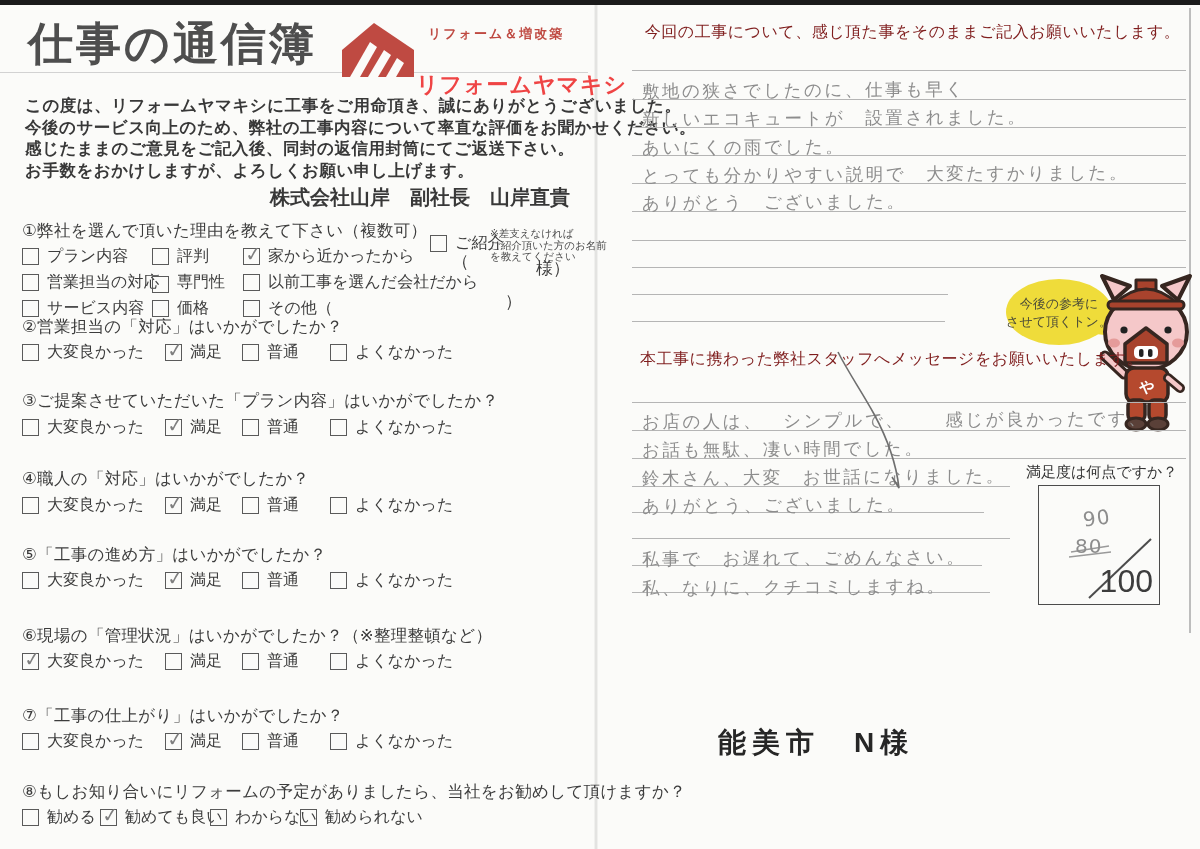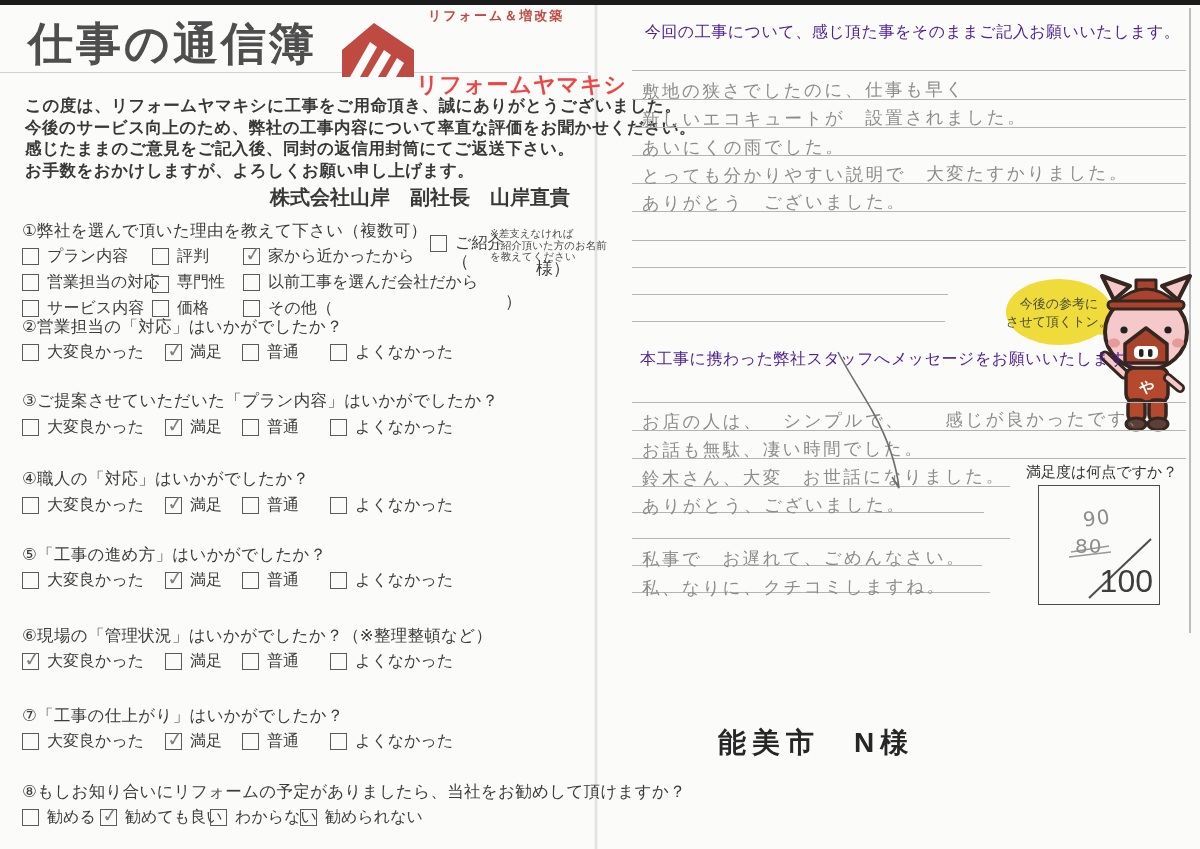--- a/index.html
+++ b/index.html
@@ -16,21 +16,21 @@
   .intro span{display:block;white-space:nowrap;}
   .sig{font-family:"Liberation Serif","DejaVu Serif",serif;font-size:20px;font-weight:600;color:#383838;}
   .qtitle{position:absolute;font-size:16.5px;color:#3c3c3c;white-space:nowrap;letter-spacing:0.3px;}
   .opt{position:absolute;display:flex;align-items:center;gap:8px;font-size:16px;color:#3d3d3d;white-space:nowrap;}
   .cb{width:15px;height:15px;border:1.6px solid #5a5a5a;position:relative;flex:none;background:transparent;}
   .cb.checked::after{content:"✓";position:absolute;left:1px;top:-7px;font-size:20px;color:#7e7e7e;
                      transform:rotate(-6deg);font-weight:bold;}
   .tiny-note{position:absolute;font-size:10.5px;line-height:11.5px;color:#4a4a4a;white-space:nowrap;}
   .paren{position:absolute;font-size:17px;color:#3d3d3d;white-space:nowrap;}
   
-  .prompt{position:absolute;font-size:16px;color:#4c1d95;white-space:nowrap;letter-spacing:0.5px;}
+  .prompt{position:absolute;font-size:16px;color:#7f1d1d;white-space:nowrap;letter-spacing:0.5px;}
   .hw{position:absolute;font-size:17.5px;color:#8d8d8d;letter-spacing:2.5px;white-space:nowrap;
       transform:rotate(-0.4deg);font-family:"DejaVu Sans",sans-serif;}
   .score-label{position:absolute;font-size:15px;color:#333;white-space:nowrap;}
   .score-box{position:absolute;width:120px;height:118px;border:1.6px solid #4c4c4c;background:transparent;}
   .score-denom{position:absolute;right:6px;bottom:4px;font-size:32px;color:#3d3d3d;}
   .hw-num{position:absolute;font-size:20px;color:#8d8d8d;letter-spacing:1px;font-family:"DejaVu Sans",sans-serif;}
   .customer{position:absolute;font-size:28px;font-weight:bold;color:#262626;letter-spacing:6px;white-space:nowrap;}
   .fold{position:absolute;left:594px;top:5px;width:4px;height:844px;
         background:linear-gradient(90deg,rgba(0,0,0,0.02),rgba(0,0,0,0.12),rgba(0,0,0,0.02));}
   .topbar{position:absolute;left:0;top:0;width:1200px;height:5px;background:#1b1b1b;}
@@ -45,21 +45,21 @@
 <div class="rule" style="left:0;top:72px;width:588px;background:#d2d2d2;"></div>
 
 <div class="abs doc-title" style="left:28px;top:14px;">仕事の通信簿</div>
 
 <svg class="abs" style="left:340px;top:20px;" width="76" height="58" viewBox="0 0 76 58">
   <path d="M2 30 L34 3 L74 30 L74 57 L2 57 Z" fill="#bf4a42"></path>
   <path d="M10 57 L30 22 L37 27 L20 57 Z" fill="#fbfbf9"></path>
   <path d="M28 57 L44 30 L51 35 L38 57 Z" fill="#fbfbf9"></path>
   <path d="M46 57 L57 38 L64 43 L56 57 Z" fill="#fbfbf9"></path>
 </svg>
-<div class="abs logo-tag" style="left:428px;top:7px;color:#bf4a42;">リフォーム＆増改築</div>
+<div class="abs logo-tag" style="left:428px;top:25px;color:#bf4a42;">リフォーム＆増改築</div>
 <div class="abs logo-name" style="left:416px;top:43px;color:#ef4444;margin-top:27px;">リフォームヤマキシ</div>
 
 <div class="abs intro" style="left:25px;top:95px;width:575px;">
   <span>この度は、リフォームヤマキシに工事をご用命頂き、誠にありがとうございました。</span>
   <span>今後のサービス向上のため、弊社の工事内容について率直な評価をお聞かせください。</span>
   <span>感じたままのご意見をご記入後、同封の返信用封筒にてご返送下さい。</span>
   <span>お手数をおかけしますが、よろしくお願い申し上げます。</span>
 </div>
 <div class="abs sig" style="left:25px;top:184px;width:545px;text-align:right;">株式会社山岸　副社長　山岸直貴</div>
 

